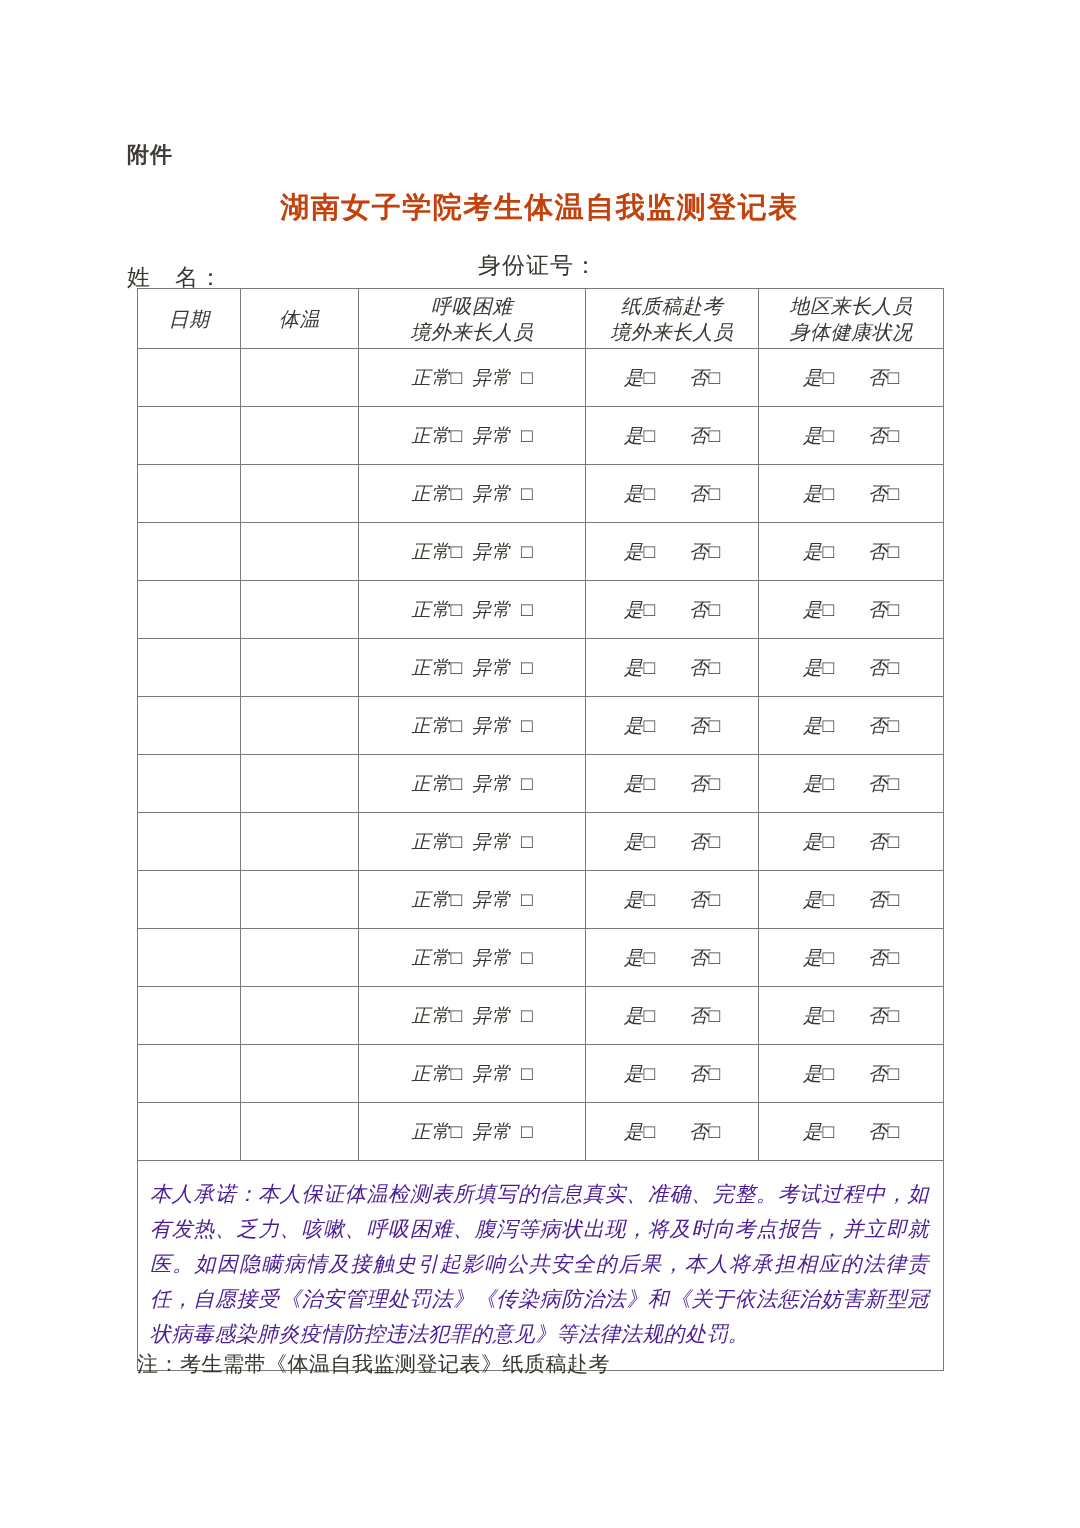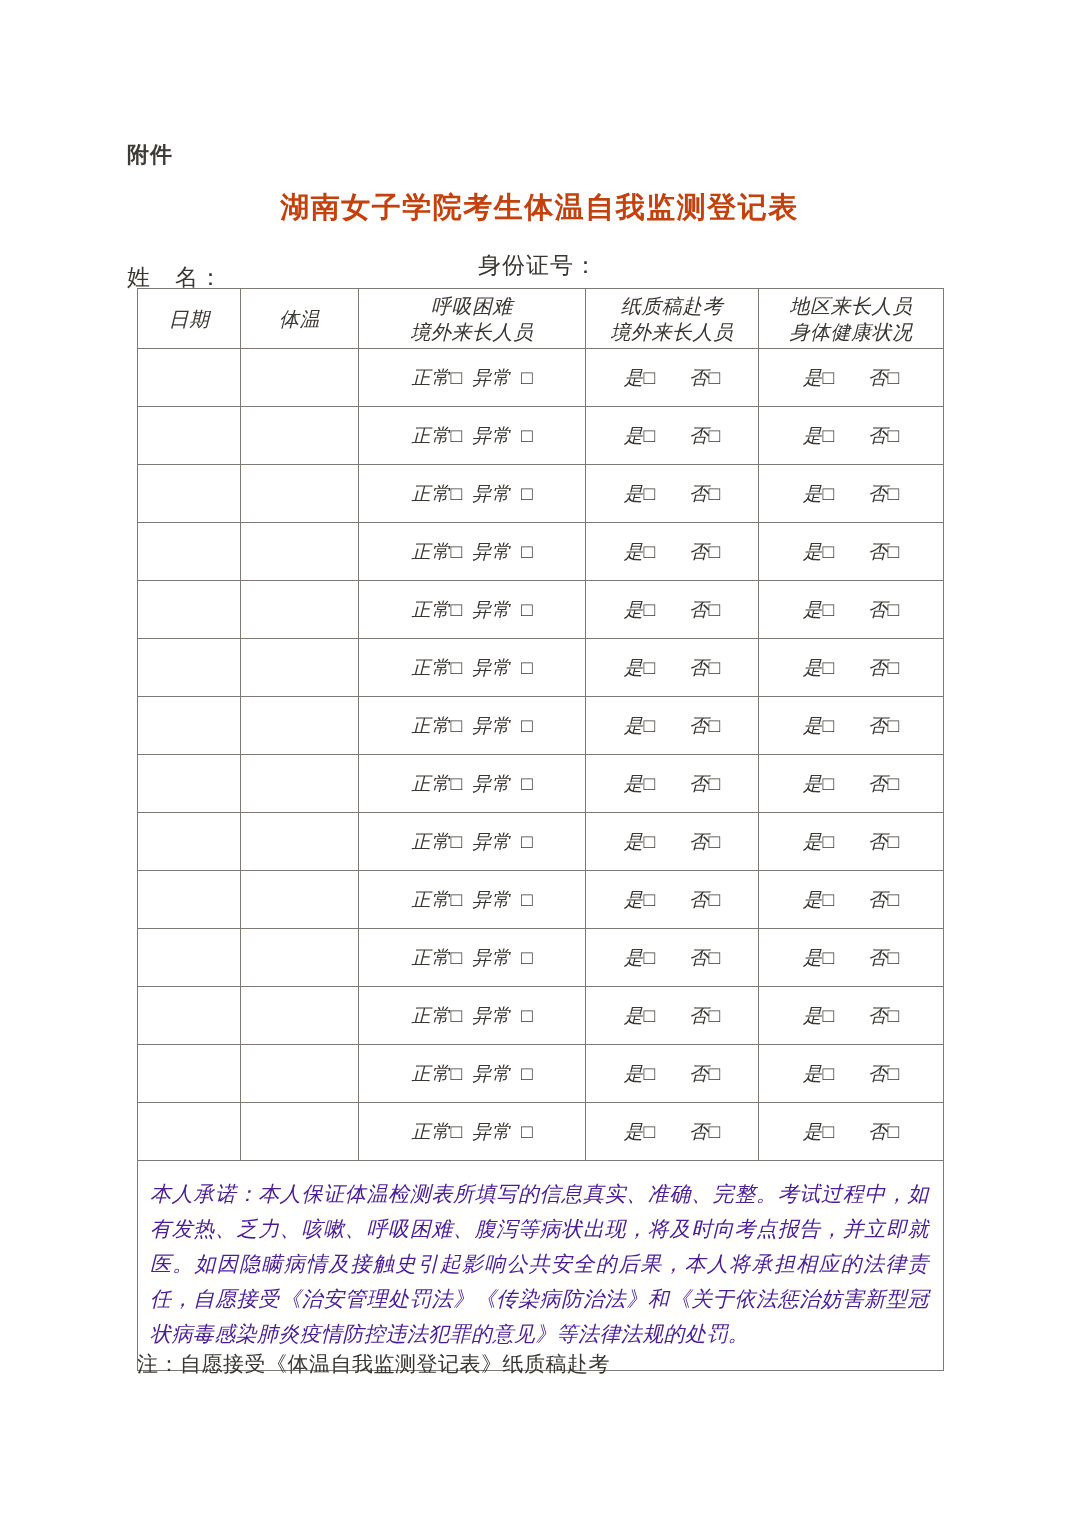--- a/index.html
+++ b/index.html
@@ -282,15 +282,15 @@
       </tbody>
     <tfoot>
       <tr>
         <td class="commit-cell" colspan="5">
           <div class="commit-text">本人承诺：本人保证体温检测表所填写的信息真实、准确、完整。考试过程中，如有发热、乏力、咳嗽、呼吸困难、腹泻等病状出现，将及时向考点报告，并立即就医。如因隐瞒病情及接触史引起影响公共安全的后果，本人将承担相应的法律责任，自愿接受《治安管理处罚法》《传染病防治法》和《关于依法惩治妨害新型冠状病毒感染肺炎疫情防控违法犯罪的意见》等法律法规的处罚。</div>
         </td>
       </tr>
     </tfoot>
   </table>
 
-  <div class="footer-note">注：自愿接受《体温自我监测登记表》纸质稿赴考</div>
+  <div class="footer-note">注：考生需带《体温自我监测登记表》纸质稿赴考</div>
 
 </div>
 
 </body></html>

